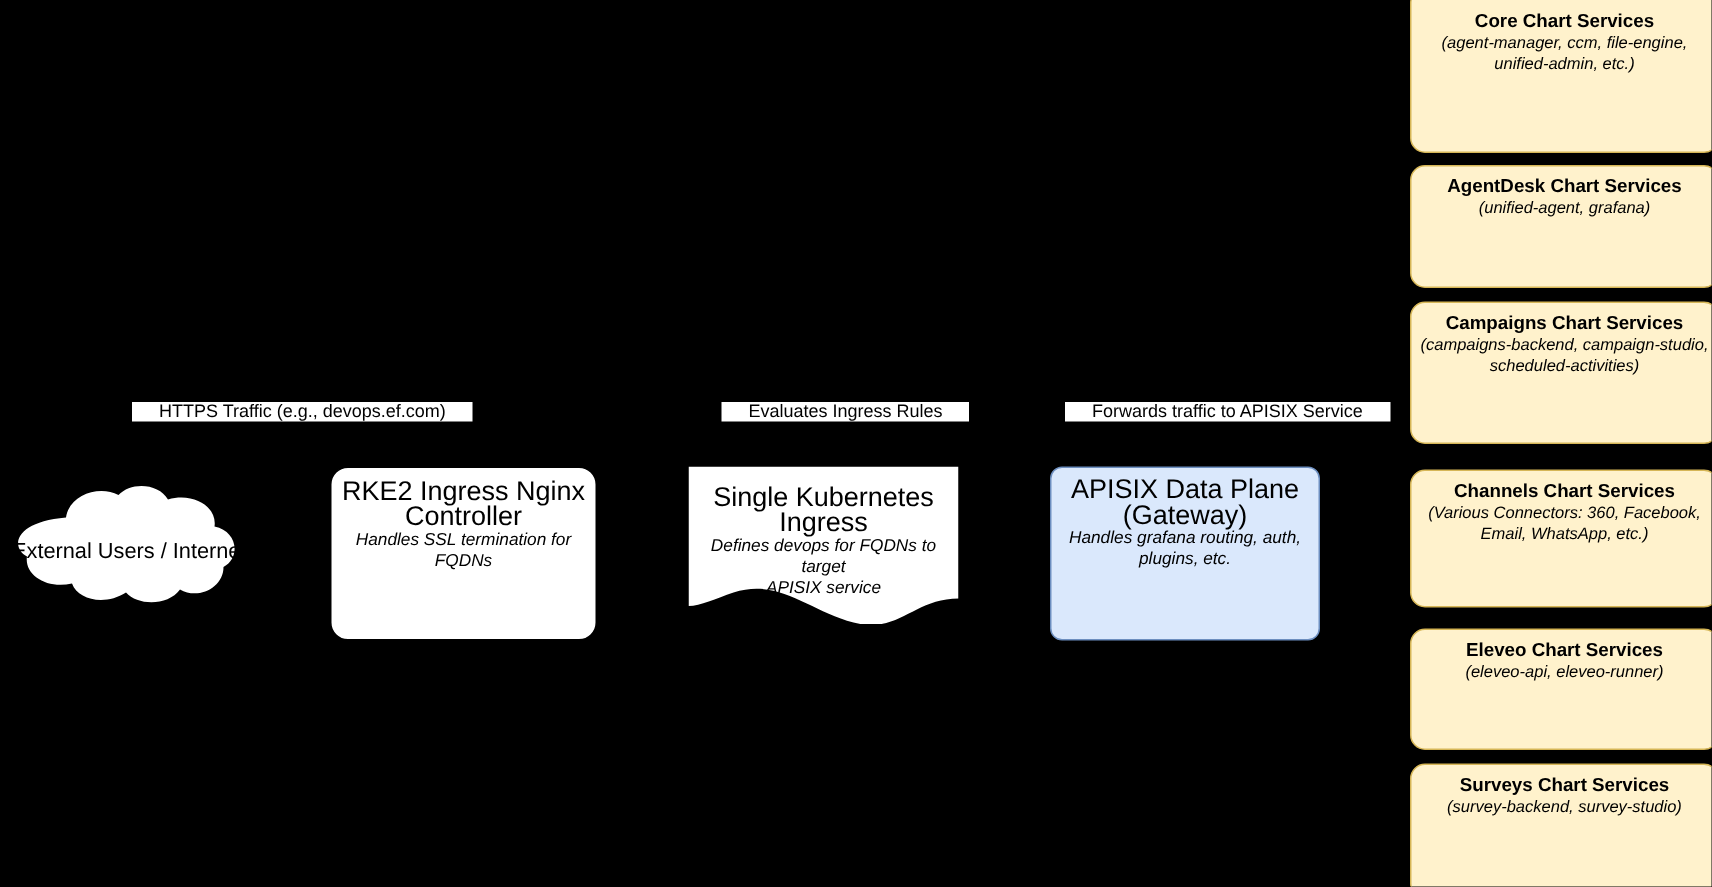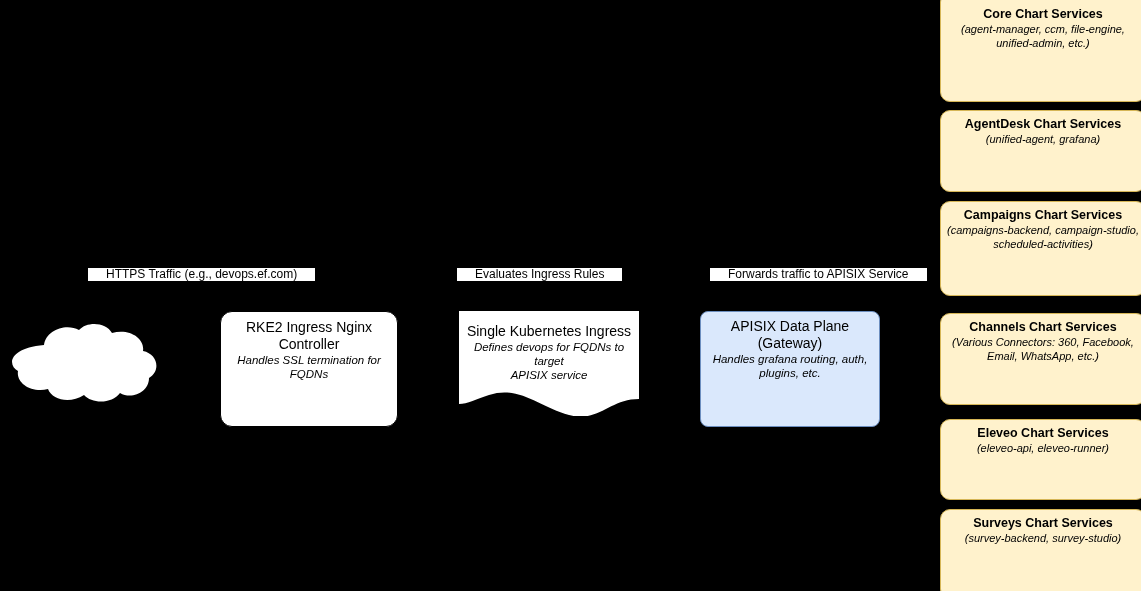--- a/index.html
+++ b/index.html
@@ -29,21 +29,21 @@
     color: #000000;
     font-size: 12px;
     line-height: 13px;
     padding: 0 18px;
     white-space: nowrap;
     font-family: "Liberation Sans", sans-serif;
   }
 
   
   .node-title {
-    font-size: 14px;
+    font-size: 18px;
     line-height: 17px;
     text-align: center;
     color: #000000;
   }
   .node-sub {
     font-size: 11.5px;
     line-height: 14px;
     text-align: center;
     font-style: italic;
     color: #000000;
@@ -61,21 +61,20 @@
   .cloud-label {
     position: absolute;
     left: 8px;
     top: 360px;
     width: 153px;
     text-align: center;
     font-size: 14.5px;
     line-height: 17px;
     color: #000000;
     white-space: nowrap;
-    margin-top: 39px;
   }
 
   
   .box-rke2 {
     position: absolute;
     left: 220px;
     top: 311px;
     width: 178px;
     height: 116px;
     background: #ffffff;
@@ -149,21 +148,21 @@
   }
   .card-wide .card-sub { padding: 0; margin-left: -4px; margin-right: -4px; }
 </style>
 </head>
 <body>
 
 <div class="canvas">
 
   <div class="edge-label" style="left:88px; top:268px;">HTTPS Traffic (e.g., devops.ef.com)</div>
 
-  <div class="edge-label" style="left:457px; top:268px;">Evaluates Ingress Rules</div>
+  <div class="edge-label" style="left:481px; top:268px;">Evaluates Ingress Rules</div>
 
   <div class="edge-label" style="left:710px; top:268px;">Forwards traffic to APISIX Service</div>
 
   <div class="cloud-wrap">
     <svg width="153" height="83" viewBox="0 0 153 83">
       <path d="M36,24 C38,9 58,2 71,9 C79,0 98,1 104,12
                C121,7 137,17 135,30 C150,33 153,50 141,57
                C141,71 124,79 112,72 C104,83 84,83 76,74
                C62,83 44,79 40,68 C23,72 8,62 10,50
                C-1,44 1,27 36,24 Z" fill="#ffffff" stroke="none"></path>

